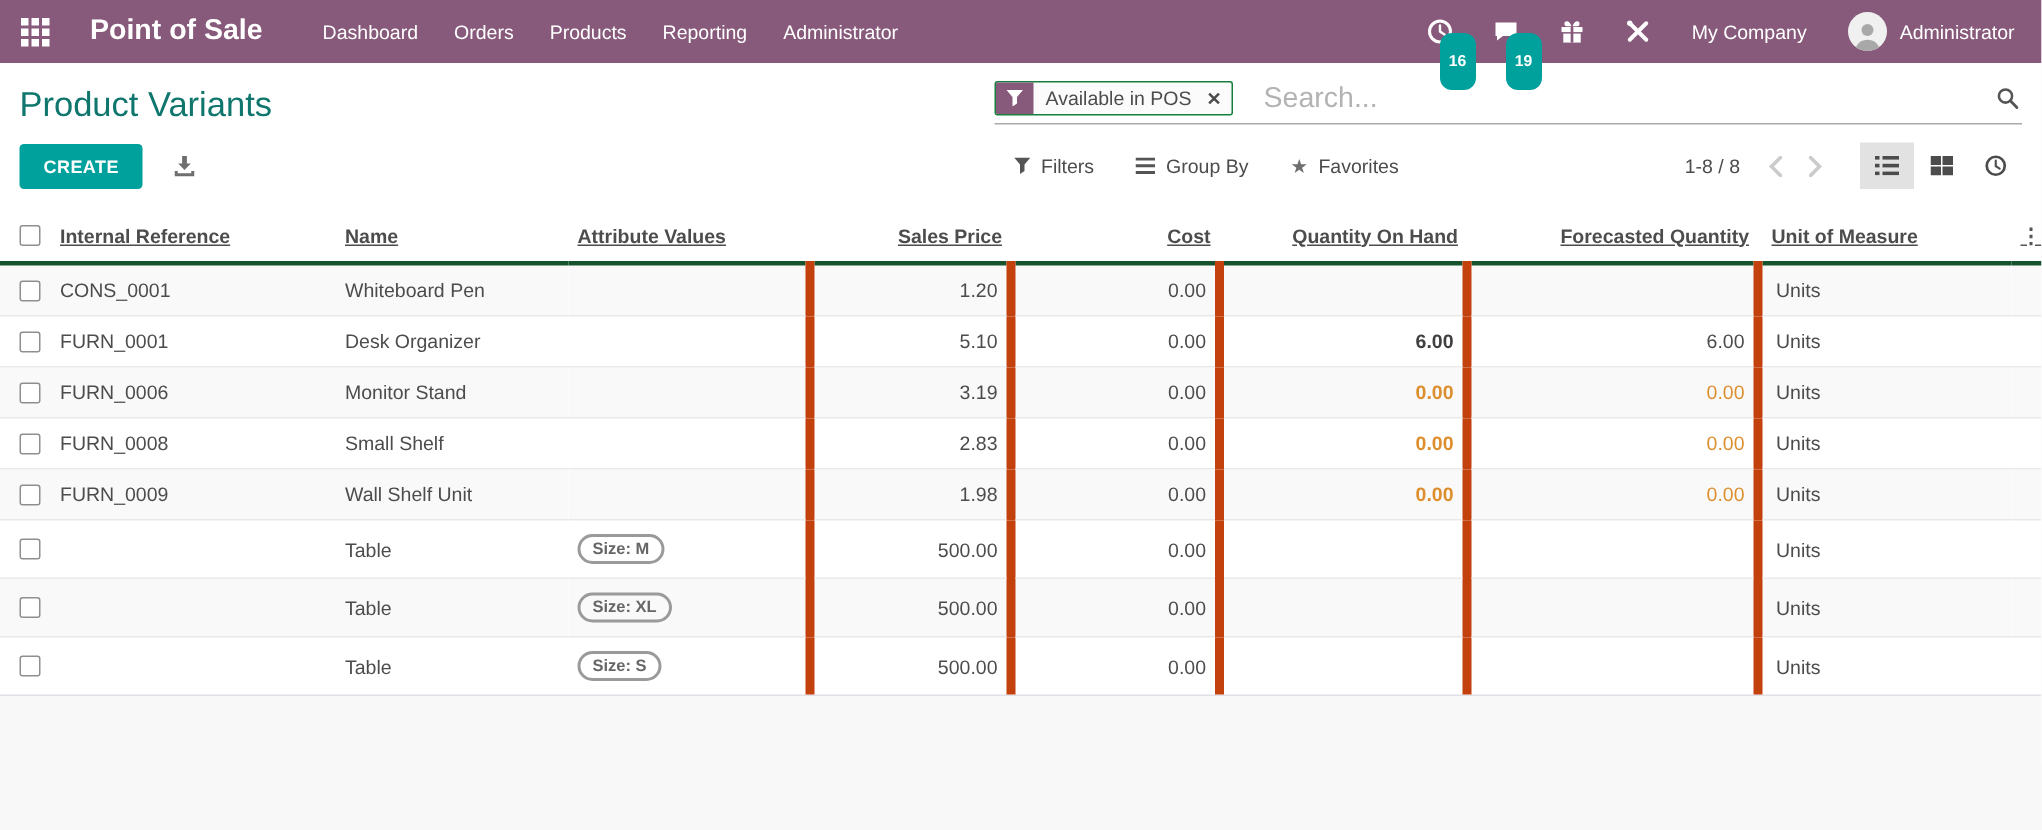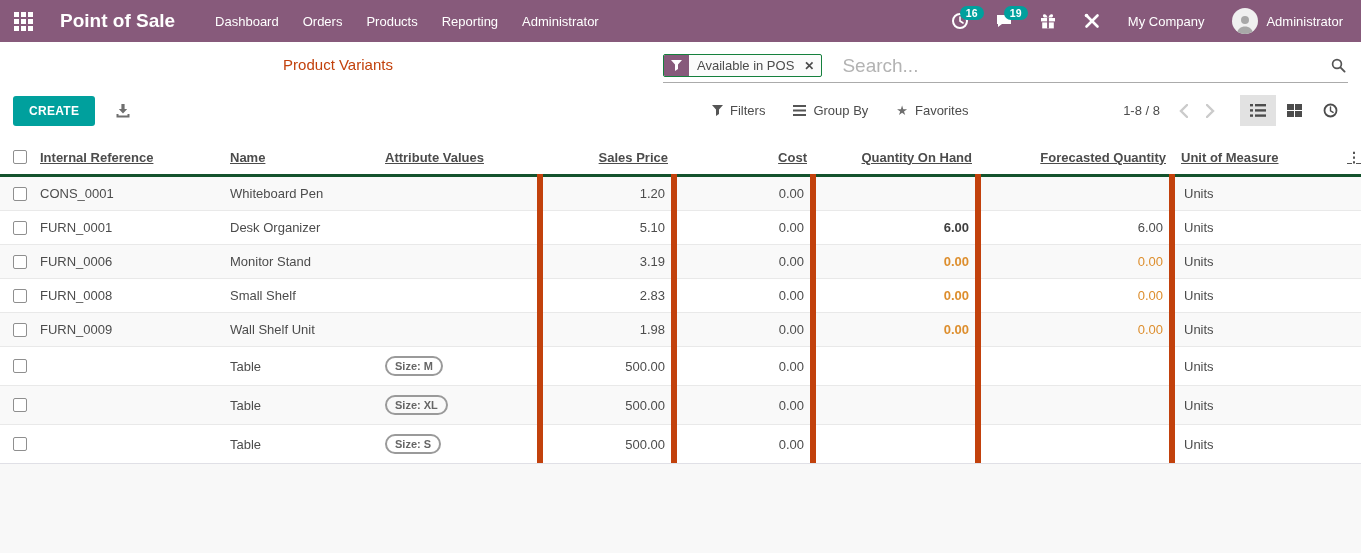--- a/index.html
+++ b/index.html
@@ -19,38 +19,38 @@
   
   .navbar{height:42px;background:var(--navbar-bg);display:flex;align-items:center;color:#fff;}
   .apps-btn{width:46px;height:46px;display:flex;align-items:center;justify-content:center;cursor:pointer;}
   .grid-icon{display:grid;grid-template-columns:repeat(3,5px);grid-template-rows:repeat(3,5px);gap:2px;}
   .grid-icon span{background:#fff;width:5px;height:5px;}
   .brand{font-size:19px;font-weight:700;margin:0 28px 0 14px;white-space:nowrap;}
   .nav-menu{display:flex;align-items:center;height:100%;}
   .nav-item{padding:0 12px;font-size:13px;height:100%;display:flex;align-items:center;cursor:pointer;}
   .nav-right{margin-left:auto;display:flex;align-items:center;height:100%;padding-right:10px;}
   .systray-item{position:relative;padding:0 13px;height:100%;display:flex;align-items:center;cursor:pointer;}
-  .badge{position:absolute;top:6px;left:22px;background:var(--badge-bg);color:#fff;
-         font-size:10.5px;font-weight:700;line-height:14px;padding:0 6px;border-radius:8px;}
+  .badge{position:absolute;top:22px;left:22px;background:var(--badge-bg);color:#fff;
+         font-size:10.5px;font-weight:700;line-height:14px;padding:12px 6px;border-radius:8px;}
   .company{font-size:13px;padding:0 14px;cursor:pointer;}
   .user{display:flex;align-items:center;gap:8px;font-size:13px;padding:0 8px 0 14px;cursor:pointer;}
   .avatar{width:26px;height:26px;border-radius:50%;background:#f0f0f0;display:flex;align-items:flex-end;justify-content:center;overflow:hidden;}
   
   .content{background:#fff;border-bottom:1px solid #e0e0e6;}
   .cp-top{display:flex;align-items:flex-start;padding:10px 13px 0;}
-  .page-title{flex:1;font-size:15px;color:#c2410c;padding-top:4px;text-align:center;}
+  .page-title{flex:1;font-size:23px;color:#0f766e;padding-top:4px;}
   .search-box{width:685px;display:flex;align-items:center;border-bottom:1px solid #ababab;padding:2px 0 5px;}
   .facet{display:flex;align-items:stretch;border:1px solid #15803d;border-radius:2px;height:23px;background:#fbfbfb;}
   .facet-icon{background:var(--navbar-bg);width:25px;display:flex;align-items:center;justify-content:center;border-radius:1px 0 0 1px;}
   .facet-label{padding:0 8px;font-size:13px;display:flex;align-items:center;color:var(--text);}
   .facet-remove{padding:0 7px 0 2px;display:flex;align-items:center;color:#4c4c4c;font-size:12px;font-weight:700;cursor:pointer;}
   .search-input{flex:1;border:none;outline:none;background:transparent;font-size:19px;color:var(--text);padding:0 8px;margin-left:12px;}
   .search-input::placeholder{color:#b3b3b3;}
   .search-glass{padding:0 2px;cursor:pointer;display:flex;align-items:center;}
-  .cp-bottom{display:flex;align-items:center;padding:12px 13px 14px;gap:36px;}
+  .cp-bottom{display:flex;align-items:center;padding:12px 13px 14px;}
   .cp-left{width:663px;display:flex;align-items:center;gap:20px;}
   .btn-create{background:var(--primary);color:#fff;border:none;border-radius:3px;
               font-family:inherit;font-size:12px;font-weight:700;letter-spacing:.3px;
               padding:8px 16px;cursor:pointer;}
   .export-btn{cursor:pointer;display:flex;align-items:center;}
   .cp-filters{display:flex;align-items:center;gap:28px;flex:1;}
   .filter-menu{display:flex;align-items:center;gap:7px;font-size:13px;color:var(--text);cursor:pointer;}
   .star{color:#6e6e6e;font-size:13px;}
   .cp-right{display:flex;align-items:center;}
   .pager-text{font-size:13px;color:var(--text);margin-right:10px;}

